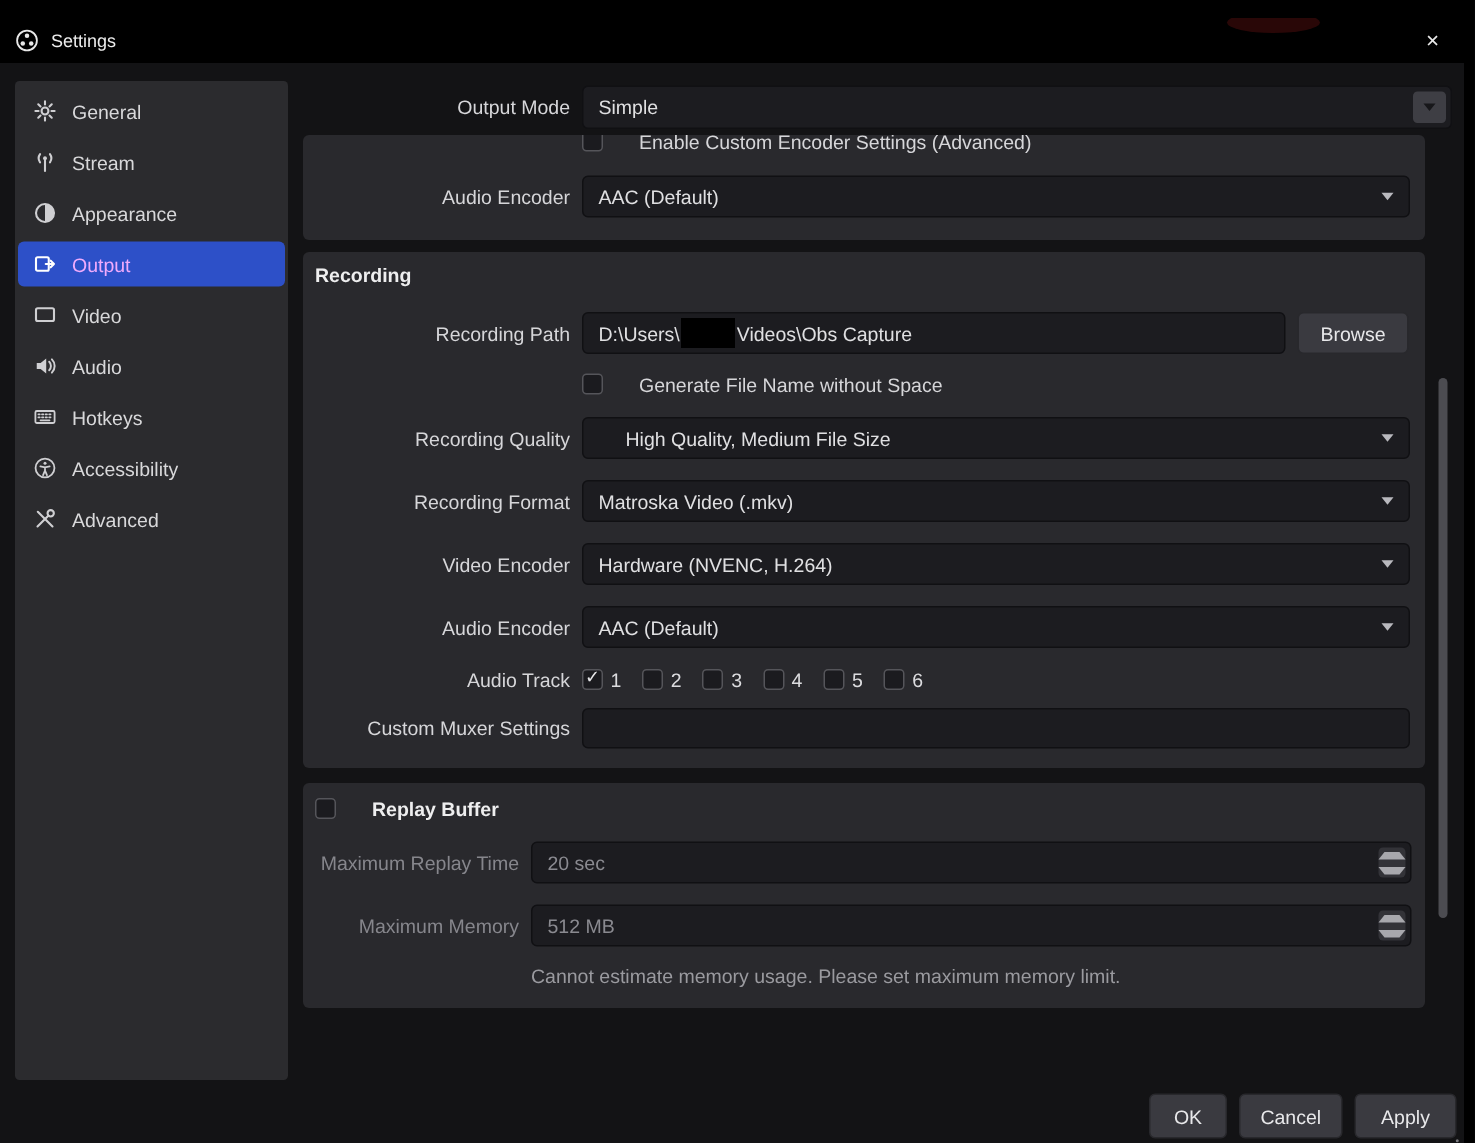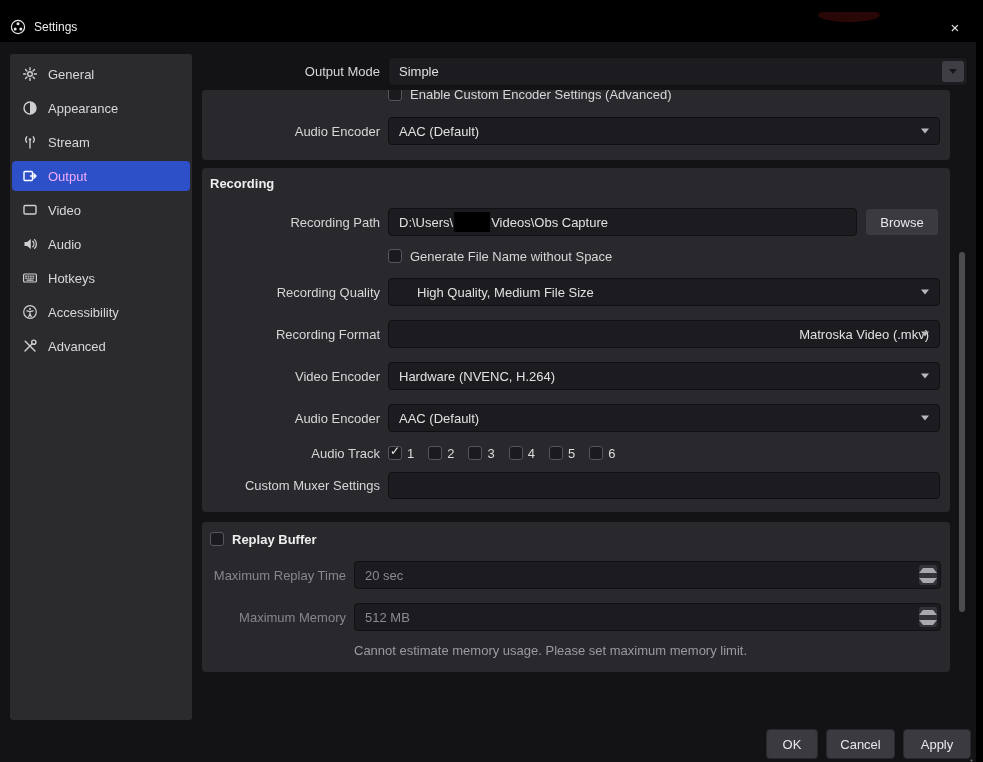--- a/index.html
+++ b/index.html
@@ -48,21 +48,21 @@
     border-radius:3px;display:flex;flex-direction:column;}
   .spin-btns span{flex:1;display:flex;align-items:center;justify-content:center;cursor:pointer;}
   .tri-up{width:0;height:0;border-left:4px solid transparent;border-right:4px solid transparent;
     border-bottom:5px solid #a8a8ad;}
   .tri-down{width:0;height:0;border-left:4px solid transparent;border-right:4px solid transparent;
     border-top:5px solid #a8a8ad;}
   
   .group{position:absolute;left:202px;width:748px;background:#29292d;border-radius:4px;
     overflow:hidden;}
   .group-title{position:absolute;left:8px;top:8px;font-weight:bold;color:#eeeeef;}
-  .cb-row{position:absolute;display:flex;align-items:center;gap:8px;color:#d6d6d9;}
+  .cb-row{position:absolute;display:flex;align-items:center;gap:24px;color:#d6d6d9;}
   .redaction{display:inline-block;width:36px;height:20px;background:#000;margin:0 1px;
     vertical-align:middle;}
   .note{position:absolute;color:#9a9a9f;}
   
   .btn{position:absolute;top:717px;height:30px;background:#3a3a40;border:1px solid #28282c;
     border-radius:4px;display:flex;align-items:center;justify-content:center;color:#e8e8ea;
     cursor:pointer;box-sizing:border-box;}
   
   .scrollbar{position:absolute;left:959px;top:44px;width:6px;height:664px;}
   .scroll-thumb{position:absolute;left:0;top:196px;width:6px;height:360px;background:#4c4c51;
@@ -95,35 +95,35 @@
       <span class="icon">
           <svg viewBox="0 0 16 16" width="16" height="16" fill="none" stroke="currentColor" stroke-width="1.4" stroke-linecap="round">
             <circle cx="8" cy="8" r="2.3"></circle>
             <path d="M8 1.6v2.1M8 12.3v2.1M1.6 8h2.1M12.3 8h2.1M3.5 3.5l1.5 1.5M11 11l1.5 1.5M12.5 3.5L11 5M5 11l-1.5 1.5"></path>
           </svg>
         </span>
       <span>General</span>
     </div>
     <div class="side-item">
       <span class="icon">
+          <svg viewBox="0 0 16 16" width="16" height="16" fill="none" stroke="currentColor" stroke-width="1.4" stroke-linecap="round">
+            <circle cx="8" cy="5.5" r="1.3" fill="currentColor" stroke="none"></circle>
+            <path d="M8 7v7M4.7 2.8a4.6 4.6 0 0 0 0 5.4M11.3 2.8a4.6 4.6 0 0 1 0 5.4"></path>
+          </svg>
+        </span>
+      <span>Stream</span>
+    </div>
+    <div class="side-item">
+      <span class="icon">
           <svg viewBox="0 0 16 16" width="16" height="16">
             <circle cx="8" cy="8" r="6" fill="none" stroke="currentColor" stroke-width="1.4"></circle>
             <path d="M8 2a6 6 0 0 1 0 12z" fill="currentColor"></path>
           </svg>
         </span>
       <span>Appearance</span>
-    </div>
-    <div class="side-item">
-      <span class="icon">
-          <svg viewBox="0 0 16 16" width="16" height="16" fill="none" stroke="currentColor" stroke-width="1.4" stroke-linecap="round">
-            <circle cx="8" cy="5.5" r="1.3" fill="currentColor" stroke="none"></circle>
-            <path d="M8 7v7M4.7 2.8a4.6 4.6 0 0 0 0 5.4M11.3 2.8a4.6 4.6 0 0 1 0 5.4"></path>
-          </svg>
-        </span>
-      <span>Stream</span>
     </div>
     <div class="side-item selected">
       <span class="icon">
           <svg viewBox="0 0 16 16" width="16" height="16" fill="none" stroke="currentColor" stroke-width="1.4" stroke-linecap="round" stroke-linejoin="round">
             <rect x="2" y="3.5" width="8.5" height="9" rx="1"></rect>
             <path d="M8.5 8H14M11.8 5.8L14 8l-2.2 2.2"></path>
           </svg>
         </span>
       <span>Output</span>
     </div>
@@ -211,21 +211,21 @@
       <span>Generate File Name without Space</span>
     </div>
 
     <div class="label-col" style="left:0;top:110px;width:178px;height:28px;">Recording Quality</div>
     <div class="combo" style="left:186px;top:110px;width:552px;height:28px;padding-left:28px;">
       <span>High Quality, Medium File Size</span>
       <span class="caret"></span>
     </div>
 
     <div class="label-col" style="left:0;top:152px;width:178px;height:28px;">Recording Format</div>
-    <div class="combo" style="left:186px;top:152px;width:552px;height:28px;justify-content:flex-end;">
+    <div class="combo" style="left:186px;top:152px;width:552px;height:28px;">
       <span>Matroska Video (.mkv)</span>
       <span class="caret"></span>
     </div>
 
     <div class="label-col" style="left:0;top:194px;width:178px;height:28px;">Video Encoder</div>
     <div class="combo" style="left:186px;top:194px;width:552px;height:28px;">
       <span>Hardware (NVENC, H.264)</span>
       <span class="caret"></span>
     </div>
 

